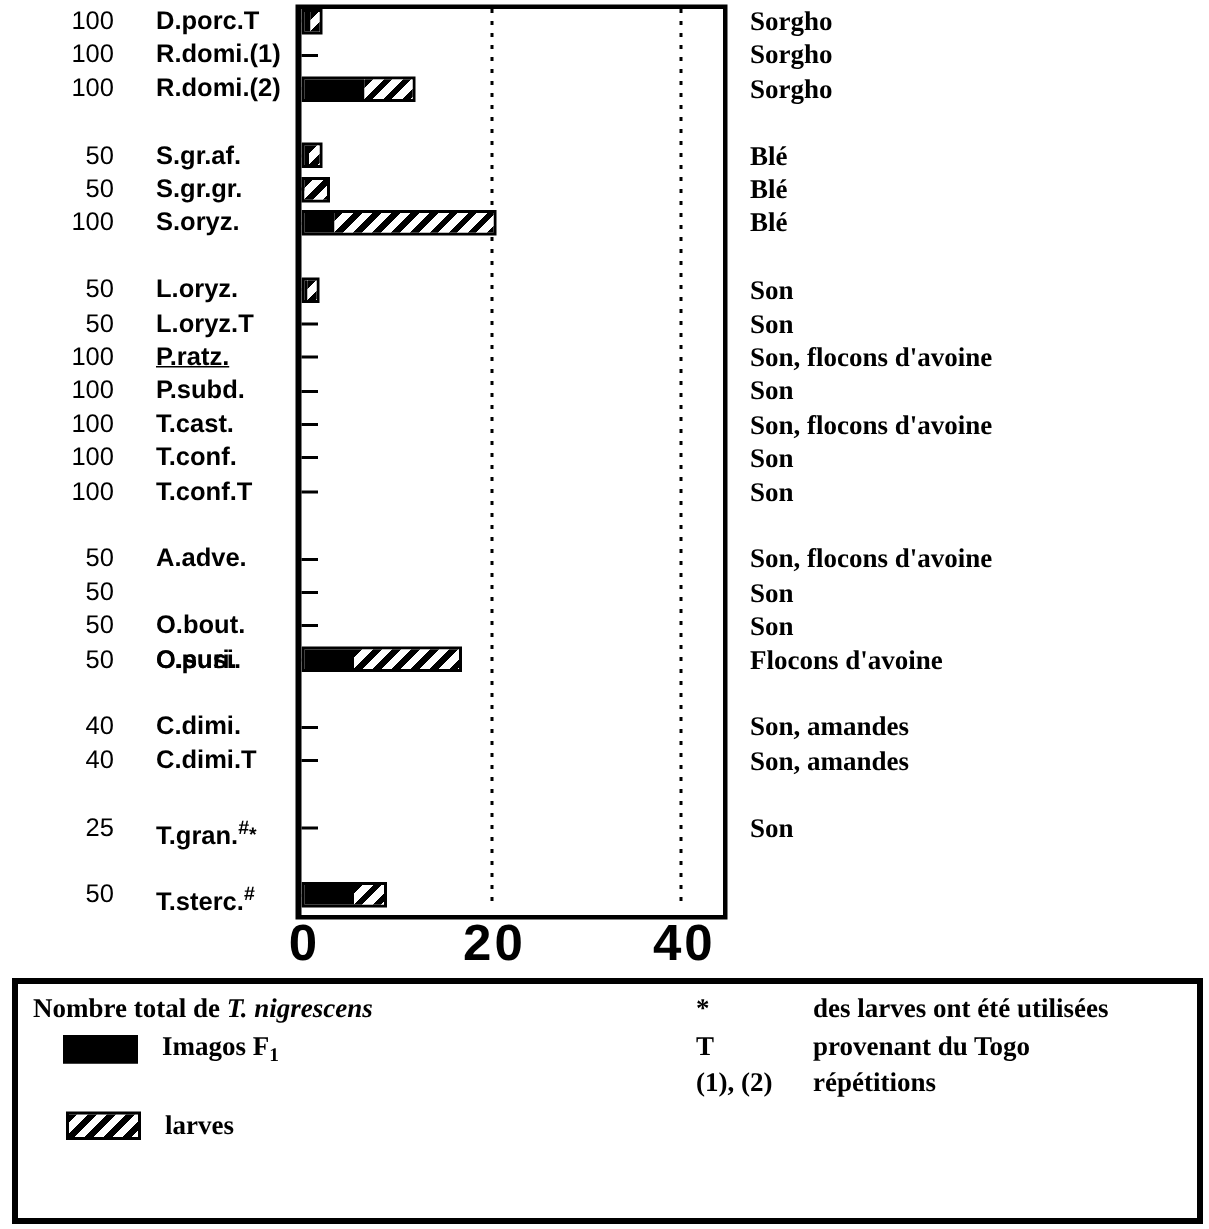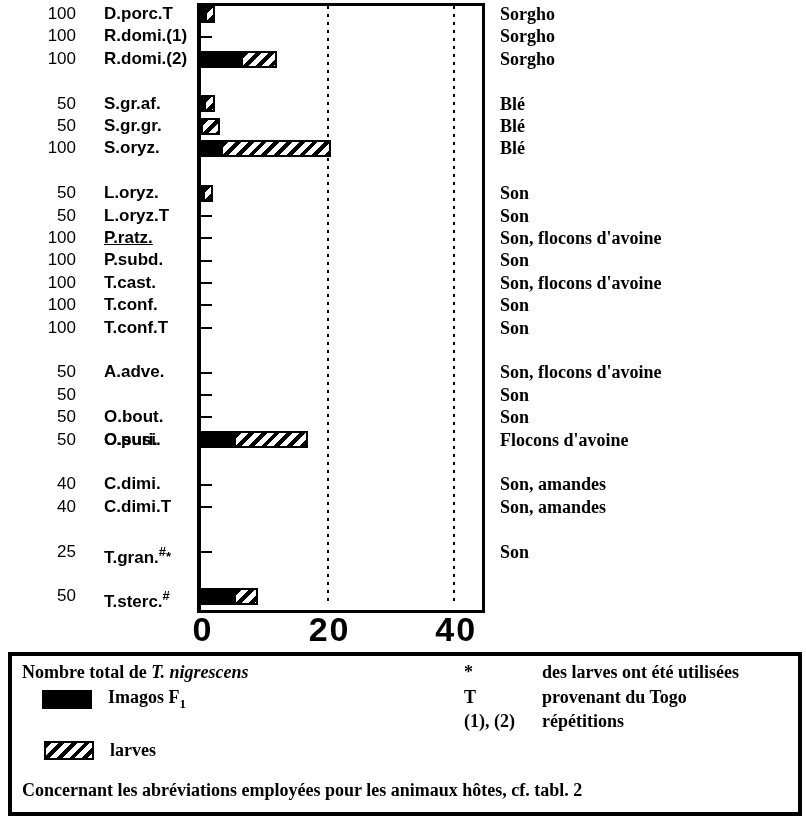--- a/index.html
+++ b/index.html
@@ -179,21 +179,20 @@
     <div class="lg-row1">
       <span class="swatch black"></span>
       <span><span>Imagos F</span><sub>1</sub></span>
     </div>
 
     <div class="lg-row2">
       <span class="swatch hatch"></span>
       <span>larves</span>
     </div>
 
-    <div class="lg-note">Concernant les abréviations employées pour les animaux hôtes, cf. tabl. 2</div>
 
     <div class="lg-sym" style="top:6px">*</div>
     <div class="lg-sym" style="top:31px">T</div>
     <div class="lg-sym" style="top:55px">(1), (2)</div>
     <div class="lg-txt" style="top:6px">des larves ont été utilisées</div>
     <div class="lg-txt" style="top:31px">provenant du Togo</div>
     <div class="lg-txt" style="top:55px">répétitions</div>
   </div>
 
 </div>

